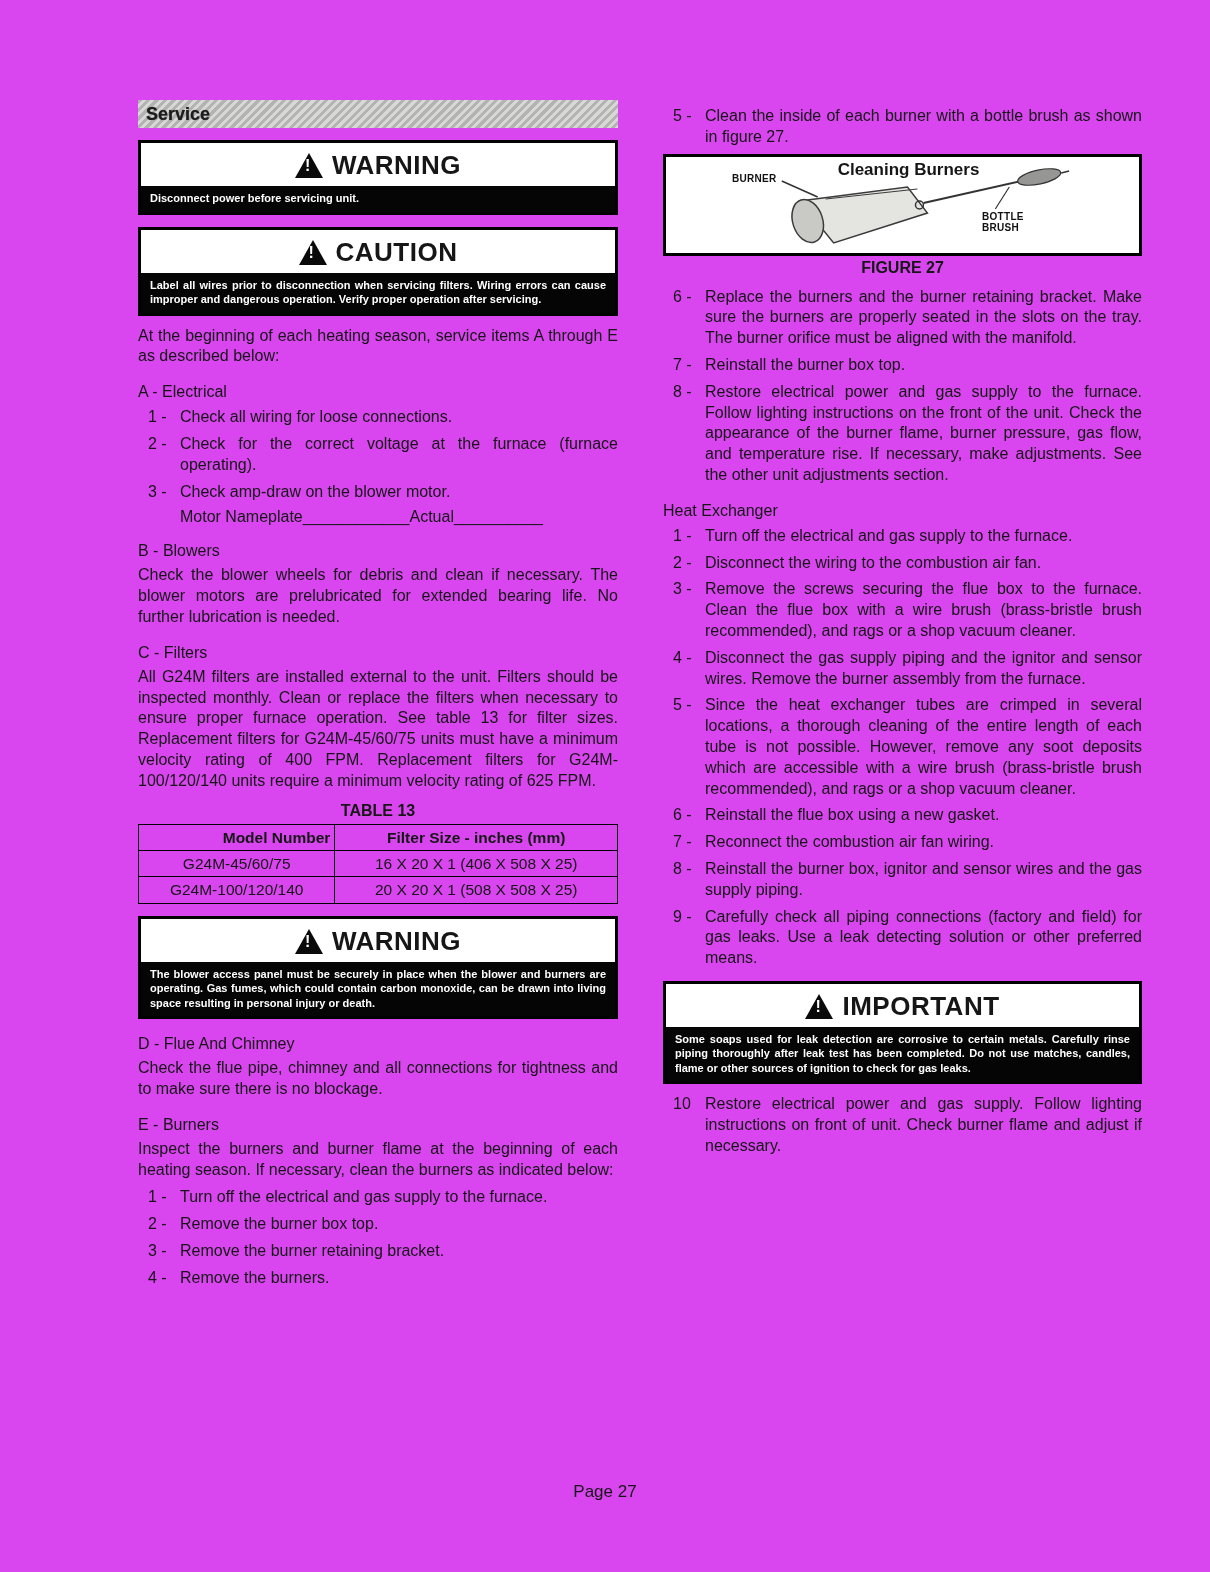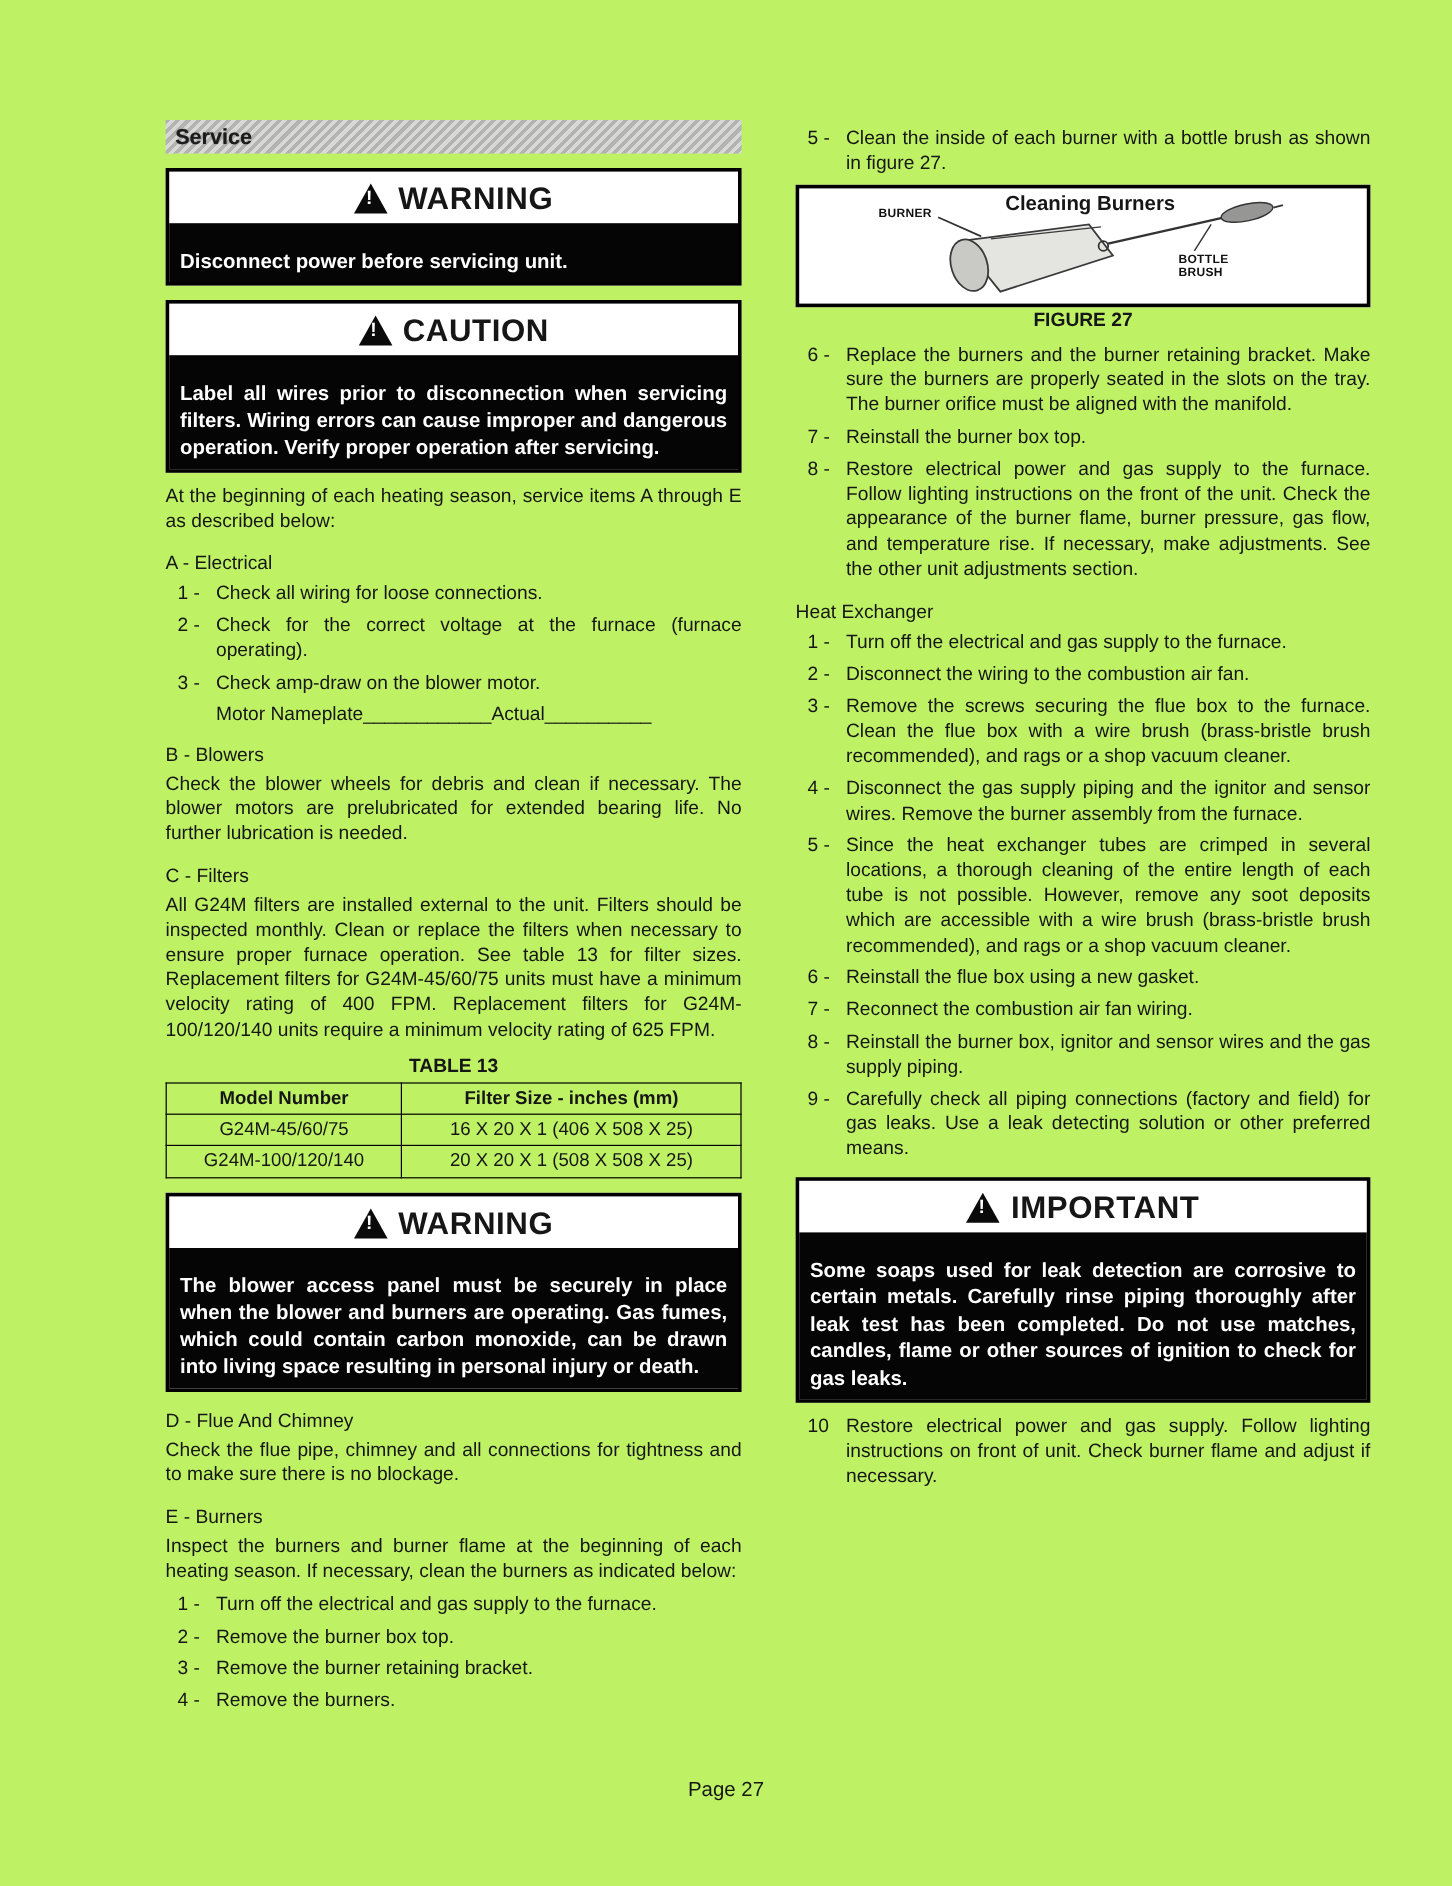--- a/index.html
+++ b/index.html
@@ -1,21 +1,21 @@
 <!DOCTYPE html>
 <html><head>
 <meta charset="utf-8">
 <style>
   * { margin:0; padding:0; box-sizing:border-box; }
   html,body { background:#e9e9e9; }
   .sheet {
     position:relative;
     width:1210px; height:1572px;
     margin:0 auto;
-    background:#bef264;
+    background:#d946ef;
     font-family:"Liberation Sans", sans-serif;
     color:#161616;
     padding:100px 68px 0 138px;
     overflow:hidden;
   }
   .columns { display:flex; gap:45px; }
   .col-left  { width:481px; }
   .col-right { width:480px; }
 
   .service-bar {
@@ -34,40 +34,40 @@
     border-left:14px solid transparent; border-right:14px solid transparent;
     border-bottom:25px solid #0a0a0a;
   }
   .tri::after {
     content:"!"; position:absolute; top:5px; left:-4px;
     color:#fff; font-weight:bold; font-size:16px; line-height:1;
   }
   .alert-title-text { font-weight:bold; font-size:26px; letter-spacing:0.5px; }
   .alert-band {
     background:#050505; color:#fff; font-weight:bold;
-    font-size:17px; line-height:1.32; padding:21px 9px 6px;
+    font-size:11px; line-height:1.32; padding:5px 9px 6px;
     text-align:justify;
   }
 
   .para { font-size:16px; line-height:1.3; margin:5px 0 7px; text-align:justify; }
   .sec-head { font-weight:normal; font-size:16px; margin:16px 0 5px; }
 
   .li { display:flex; margin:6px 0; padding-left:10px; font-size:16px; line-height:1.3; }
   .li .num { flex:none; width:32px; }
   .li .txt { flex:1; text-align:justify; }
   .nameplate { font-size:16px; margin:2px 0 6px 42px; }
 
   .tbl-title { text-align:center; font-weight:bold; font-size:16px; margin:10px 0 4px; }
   table.t13 { width:100%; border-collapse:collapse; margin:0 0 8px; }
   table.t13 th, table.t13 td {
     border:1.5px solid #000; text-align:center;
     font-size:15.5px; padding:3px 4px; line-height:1.25;
   }
   table.t13 th { font-weight:bold; }
-  table.t13 .c1 { width:41%; }
+  table.t13 .c1 { width:41%;text-align:right; }
 
   .fig-box { border:3px solid #000; height:102px; position:relative; margin:6px 0 0; background:#fff; }
   .fig-title { position:absolute; top:3px; left:12px; right:0; text-align:center; font-weight:bold; font-size:17px; }
   .fig-label { position:absolute; font-weight:bold; font-size:10px; letter-spacing:0.3px; color:#111; }
   .fig-label-burner { left:66px; top:16px; }
   .fig-label-brush  { left:316px; top:54px; width:48px; line-height:1.15; }
   .fig-box svg { position:absolute; left:0; top:0; width:100%; height:100%; }
   .fig-caption { text-align:center; font-weight:bold; font-size:16px; margin:3px 0 10px; }
 
   .footer { position:absolute; bottom:70px; left:0; width:100%; text-align:center; font-size:17px; color:#161616; }

